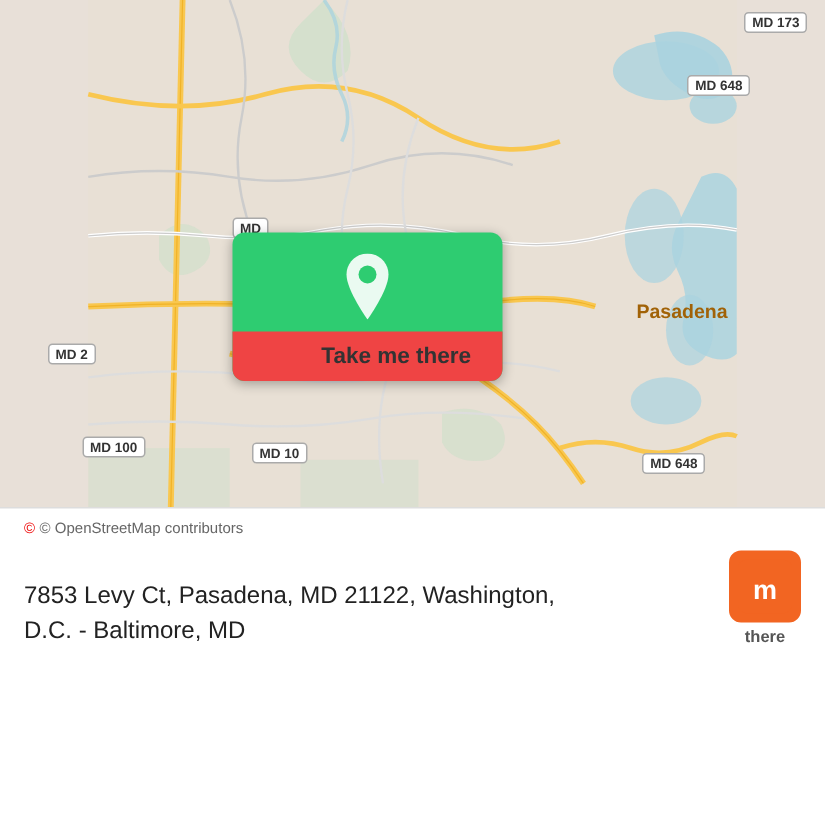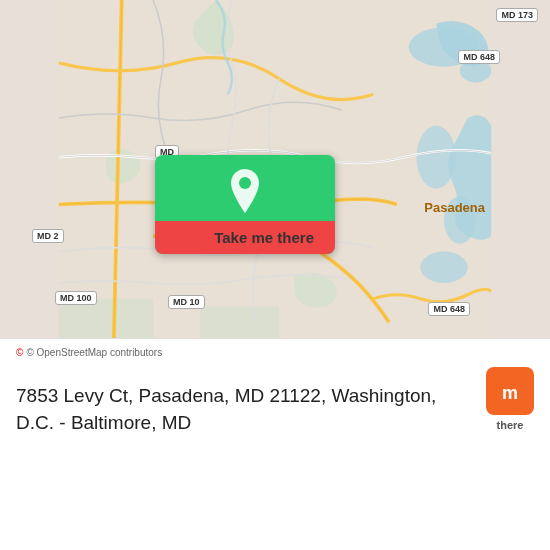--- a/index.html
+++ b/index.html
@@ -93,21 +93,21 @@
       align-items: center;
       gap: 3px;
     }
 
     #osm-logo {
       color: #e00;
       font-size: 10px;
     }
 
     #address-text {
-      font-size: 19px;
+      font-size: 16px;
       color: #222;
       font-weight: 500;
       margin-top: 22px;
       line-height: 1.4;
     }
 
     #moovit-logo {
       display: flex;
       flex-direction: column;
       align-items: center;

